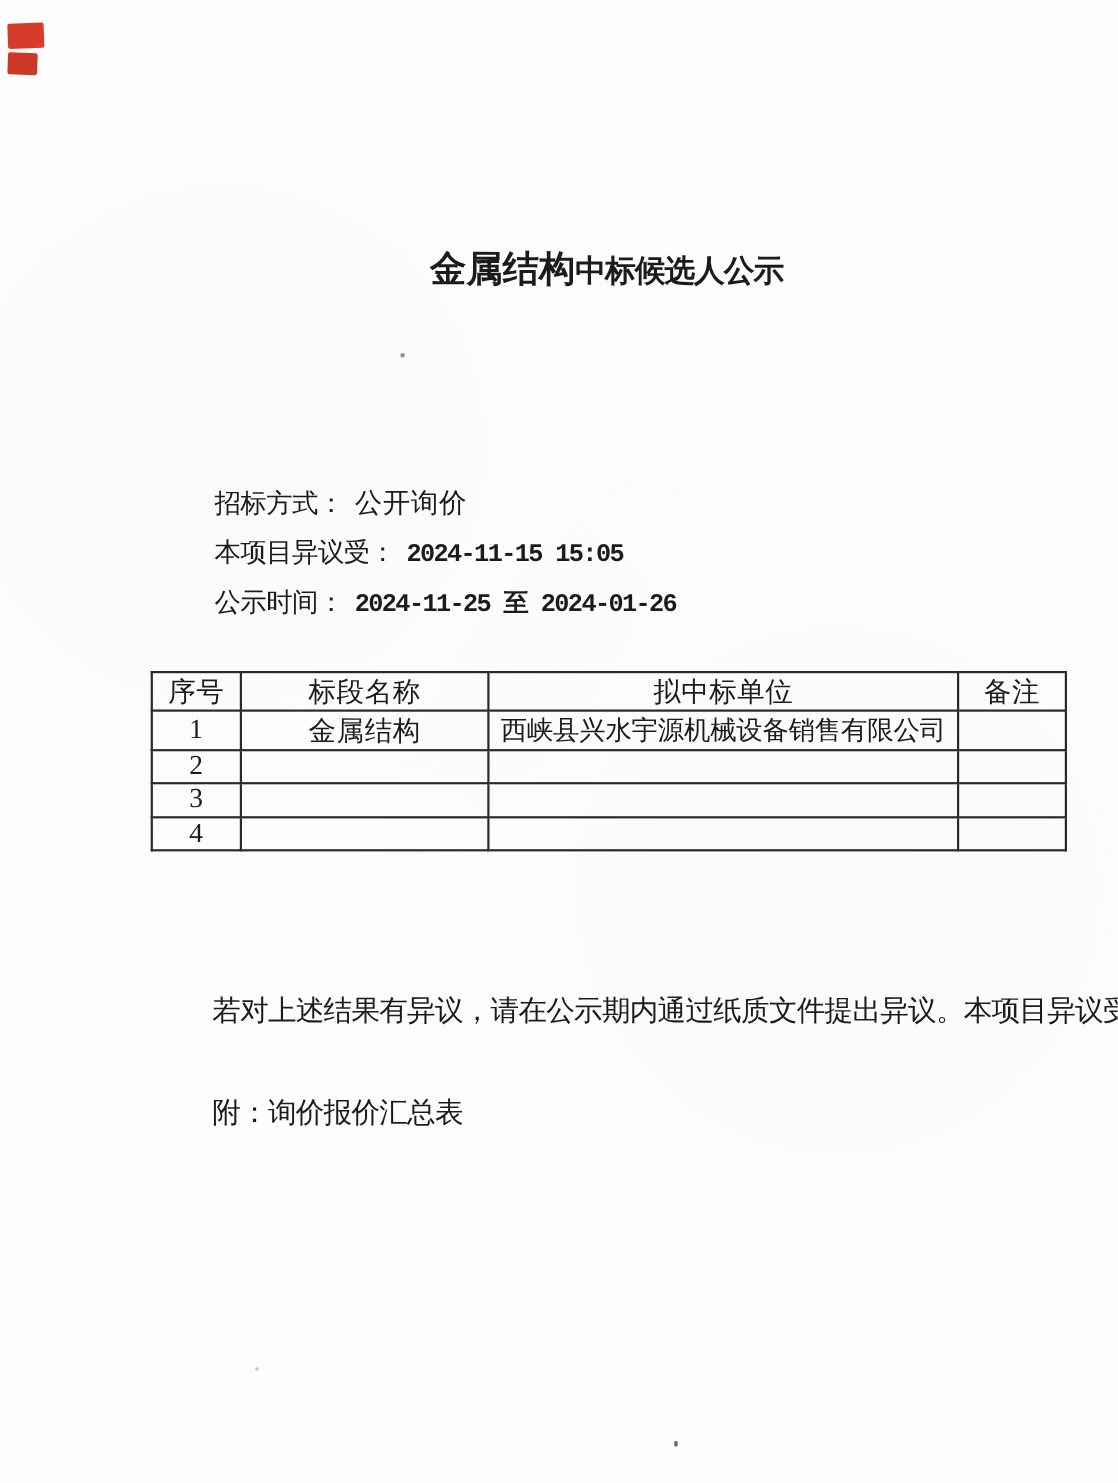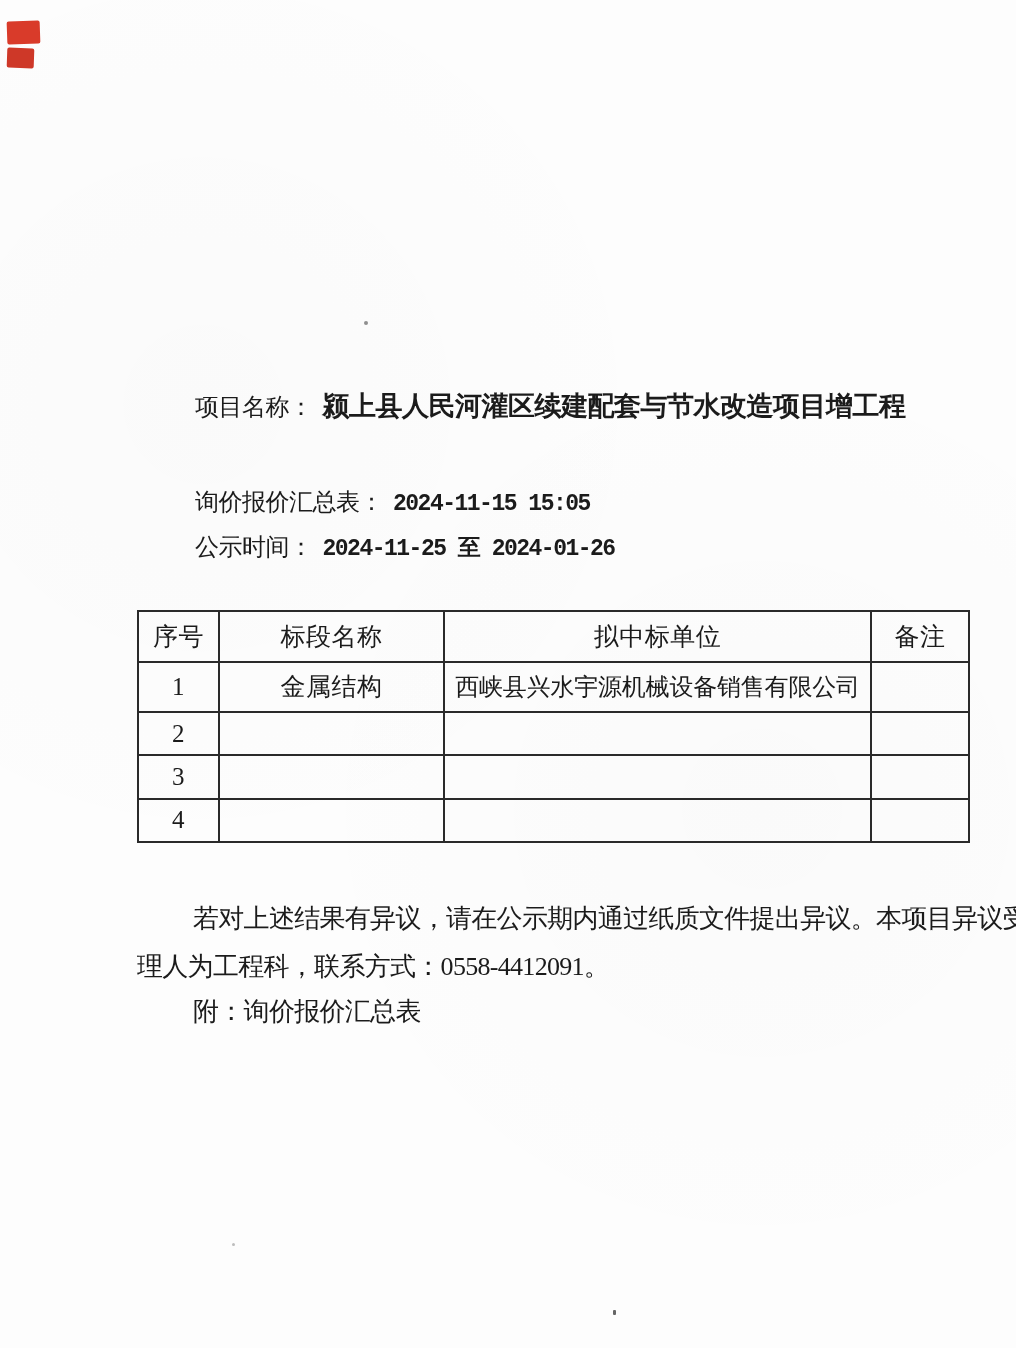--- a/index.html
+++ b/index.html
@@ -59,21 +59,21 @@
   .v-num{
     font-family:"Liberation Mono","DejaVu Sans Mono",monospace;
     font-size:23px;letter-spacing:-1.5px;font-weight:bold;
   }
   .il-1{top:388px;}
   .il-2{top:440px;}
   .il-3{top:486px;}
   .il-4{top:531px;}
 
   table.bid{
-    position:absolute;left:137px;top:610px;width:831px;height:233px;
+    position:absolute;left:137px;top:610px;width:831px;height:164px;
     border-collapse:collapse;table-layout:fixed;
   }
   table.bid td,table.bid th{
     border:2px solid var(--table-border);
     text-align:center;vertical-align:middle;
     font-weight:normal;font-size:25px;letter-spacing:0.5px;
     overflow:hidden;white-space:nowrap;
   }
   table.bid .winner-cell{font-size:24px;letter-spacing:-0.2px;}
 
@@ -87,30 +87,33 @@
 </style>
 </head>
 <body>
 
 <div class="page">
 
   <div class="stamp stamp-a"></div>
   <div class="stamp stamp-b"></div>
 
 
+  <div class="title-line2">
+    <span class="strong">金属结构</span><span class="rest">中标候选人公示</span>
+  </div>
 
   <div class="speck speck-1"></div>
 
-  <div class="info-line il-1">
-    <span class="label">项目名称：</span><span class="gap"></span><span class="v-strong">颍上县人民河灌区续建配套与节水改造项目增工程</span>
+
+  <div class="info-line il-2">
+    <span class="label">招标方式：</span><span class="gap"></span><span class="v-cjk">公开询价</span>
   </div>
 
-
   <div class="info-line il-3">
-    <span class="label">询价报价汇总表：</span><span class="gap"></span><span class="v-num">2024-11-15 15:05</span>
+    <span class="label">本项目异议受：</span><span class="gap"></span><span class="v-num">2024-11-15 15:05</span>
   </div>
 
   <div class="info-line il-4">
     <span class="label">公示时间：</span><span class="gap"></span><span class="v-num">2024-11-25 至 2024-01-26</span>
   </div>
 
   <table class="bid">
     <colgroup>
       <col style="width:81px">
         <col style="width:225px">
@@ -145,19 +148,18 @@
     <tr>
       <td>4</td>
       <td></td>
       <td class="winner-cell"></td>
       <td></td>
     </tr>
   </tbody>
     </table>
 
   <div class="footer-line fl-1">若对上述结果有异议，请在公示期内通过纸质文件提出异议。本项目异议受</div>
-  <div class="footer-line fl-2">理人为工程科，联系方式：0558-4412091。</div>
   <div class="footer-line fl-3">附：询价报价汇总表</div>
 
   <div class="speck speck-2"></div>
   <div class="speck speck-3"></div>
 
 </div>
 
 </body></html>

